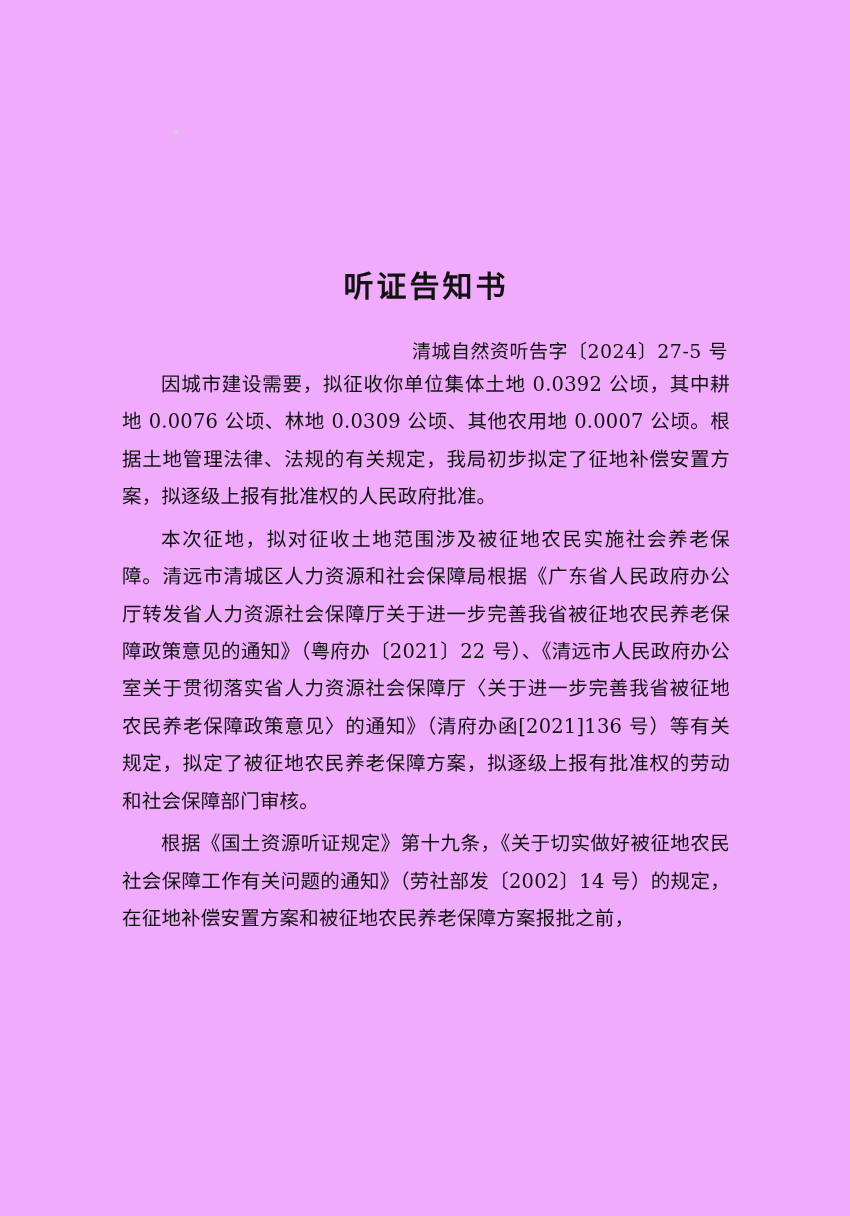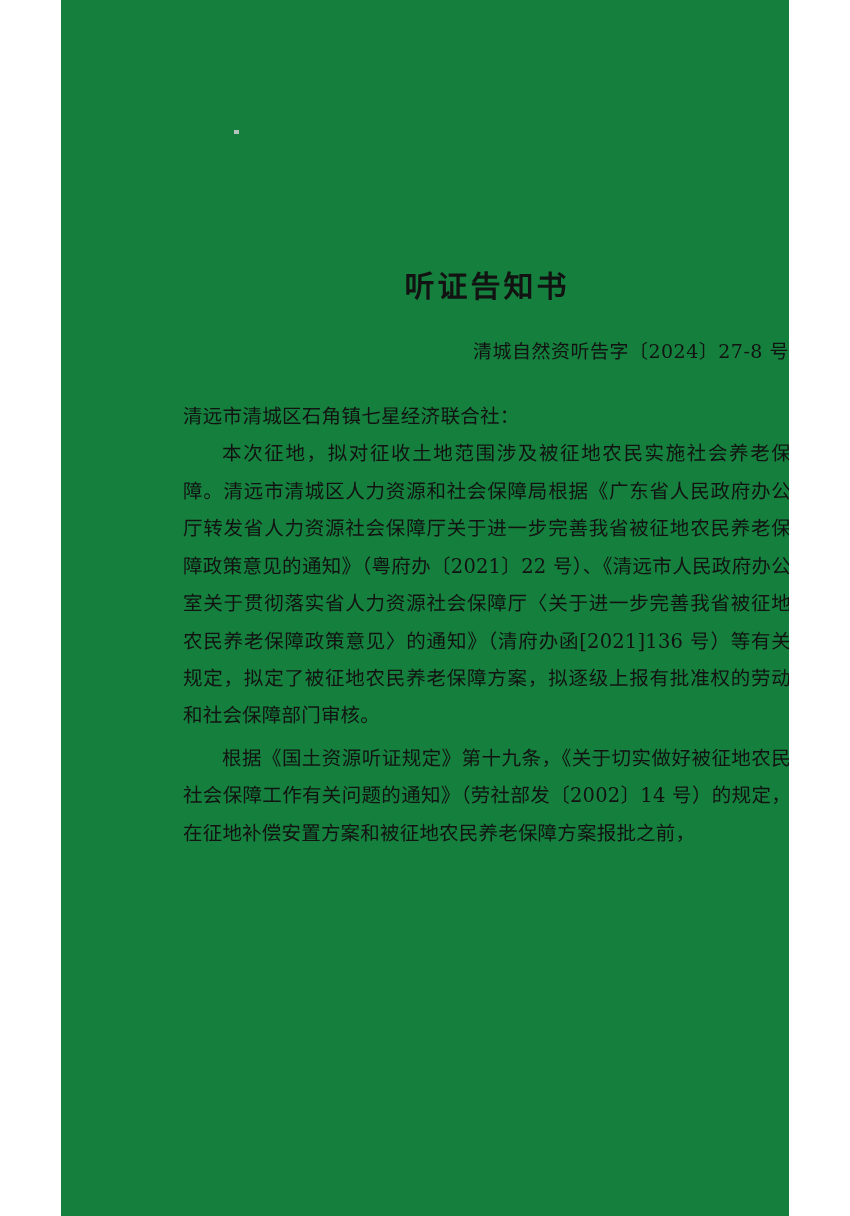--- a/index.html
+++ b/index.html
@@ -3,24 +3,24 @@
 <meta charset="utf-8">
 <title>听证告知书</title>
 <style>
   html, body {
     margin: 0;
     padding: 0;
     background: #ffffff;
   }
   .page {
     position: relative;
-    width: 728px;
+    width: 850px;
     height: 1216px;
     margin: 0 auto;
-    background: #15803d;
+    background: #f0abfc;
     overflow: hidden;
     font-family: "DejaVu Serif", "Liberation Serif", serif;
     color: #121212;
   }
   
   .scan-speck {
     position: absolute;
     left: 173px;
     top: 130px;
     width: 5px;
@@ -75,23 +75,23 @@
 <body>
 
 <div class="page">
 
   <div class="scan-speck"></div>
 
   <div class="doc-body">
 
     <h1 class="doc-title">听证告知书</h1>
 
-    <p class="doc-number">清城自然资听告字〔2024〕27-8 号</p>
+    <p class="doc-number">清城自然资听告字〔2024〕27-5 号</p>
 
-    <p class="recipient">清远市清城区石角镇七星经济联合社：</p>
 
+    <p class="para">因城市建设需要，拟征收你单位集体土地 0.0392 公顷，其中耕地 0.0076 公顷、林地 0.0309 公顷、其他农用地 0.0007 公顷。根据土地管理法律、法规的有关规定，我局初步拟定了征地补偿安置方案，拟逐级上报有批准权的人民政府批准。</p>
 
     <p class="para">本次征地，拟对征收土地范围涉及被征地农民实施社会养老保障。清远市清城区人力资源和社会保障局根据《广东省人民政府办公厅转发省人力资源社会保障厅关于进一步完善我省被征地农民养老保障政策意见的通知》（粤府办〔2021〕22 号）、《清远市人民政府办公室关于贯彻落实省人力资源社会保障厅〈关于进一步完善我省被征地农民养老保障政策意见〉的通知》（清府办函[2021]136 号）等有关规定，拟定了被征地农民养老保障方案，拟逐级上报有批准权的劳动和社会保障部门审核。</p>
 
     <p class="para">根据《国土资源听证规定》第十九条，《关于切实做好被征地农民社会保障工作有关问题的通知》（劳社部发〔2002〕14 号）的规定，在征地补偿安置方案和被征地农民养老保障方案报批之前，</p>
 
   </div>
 </div>
 
 </body></html>

